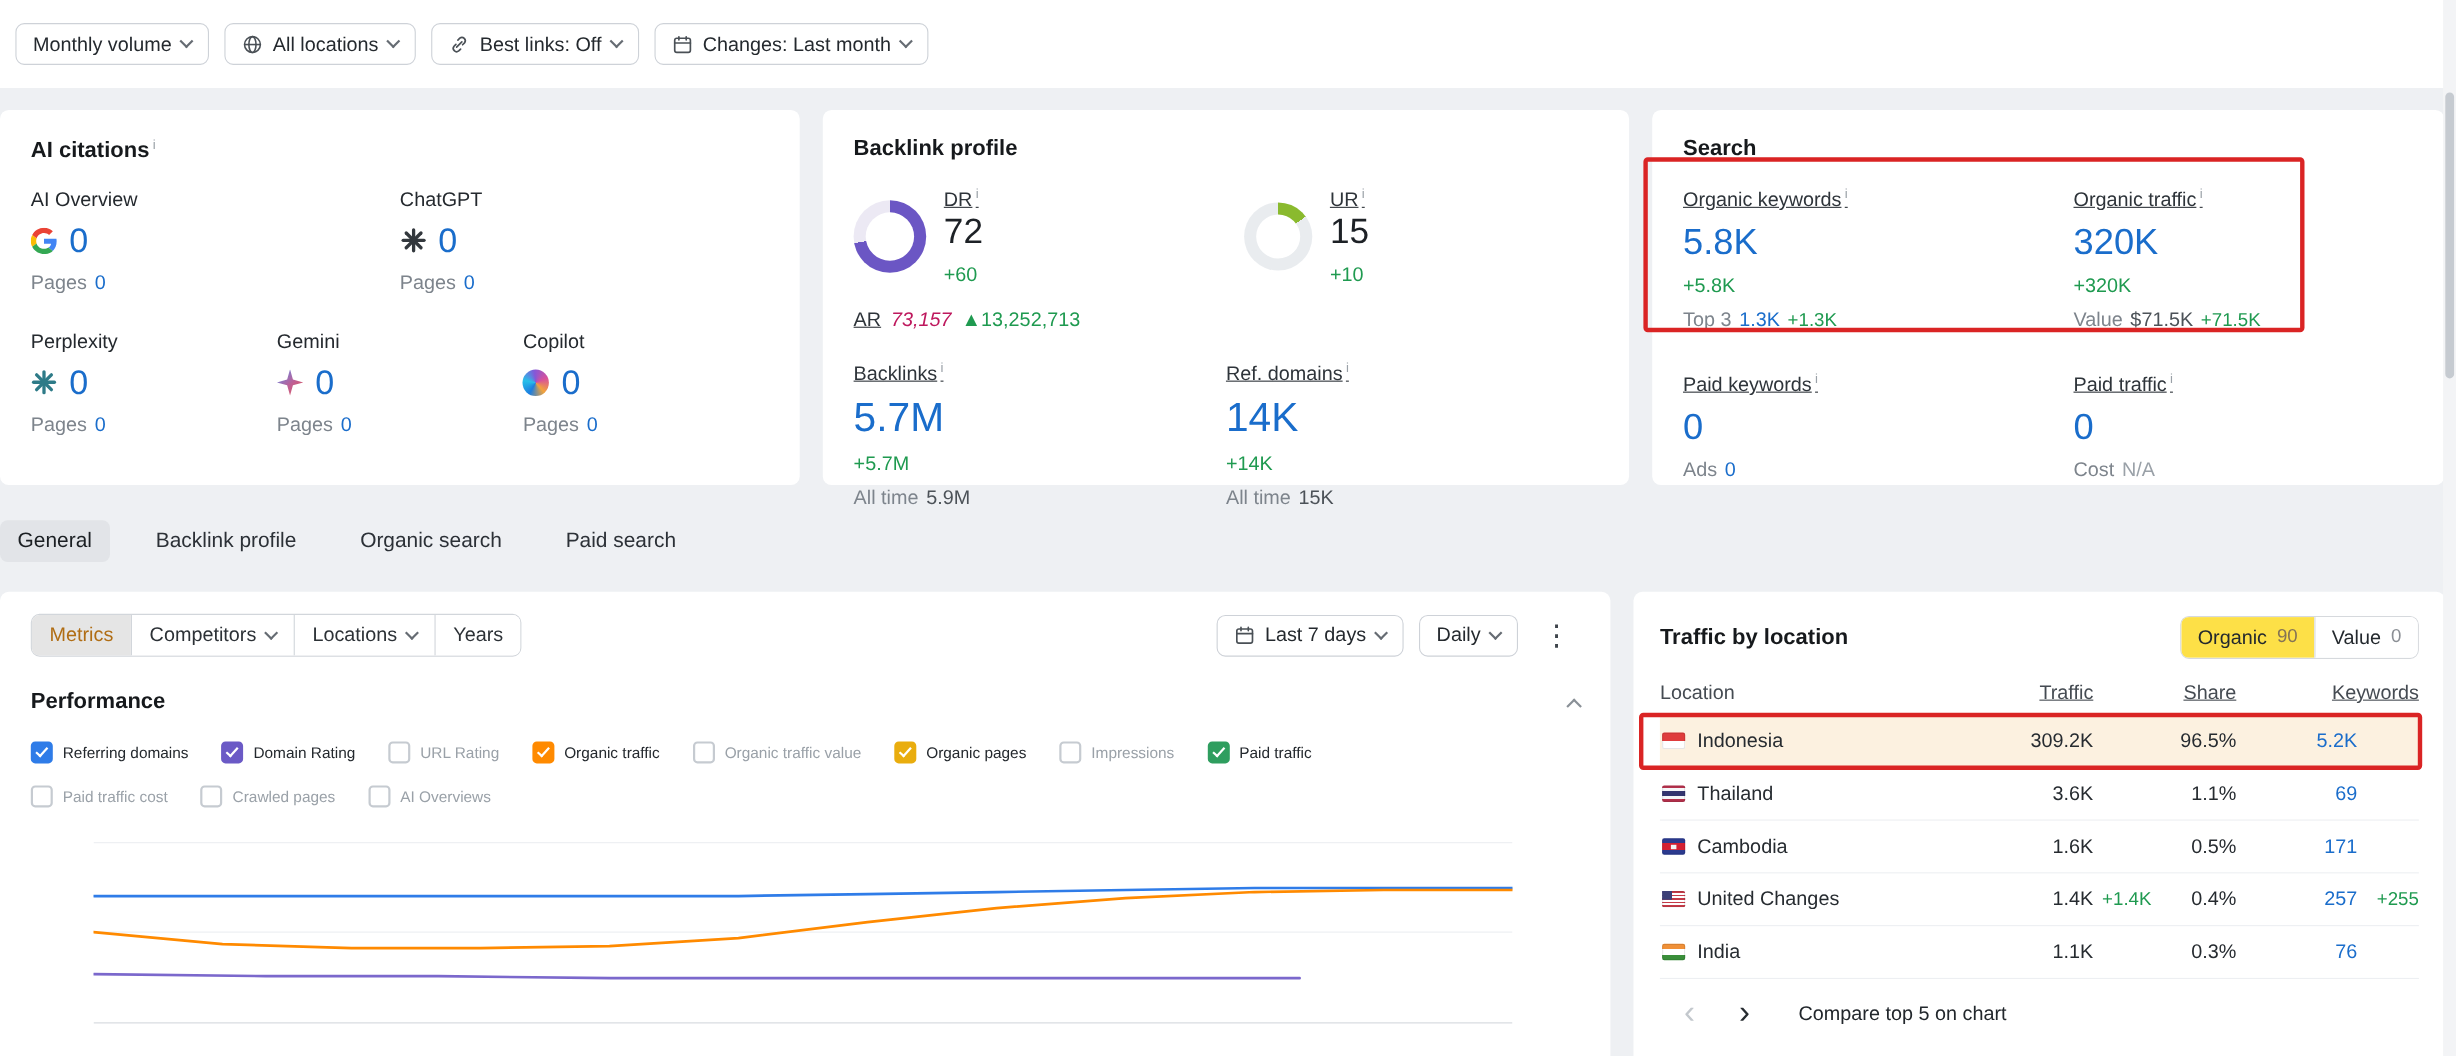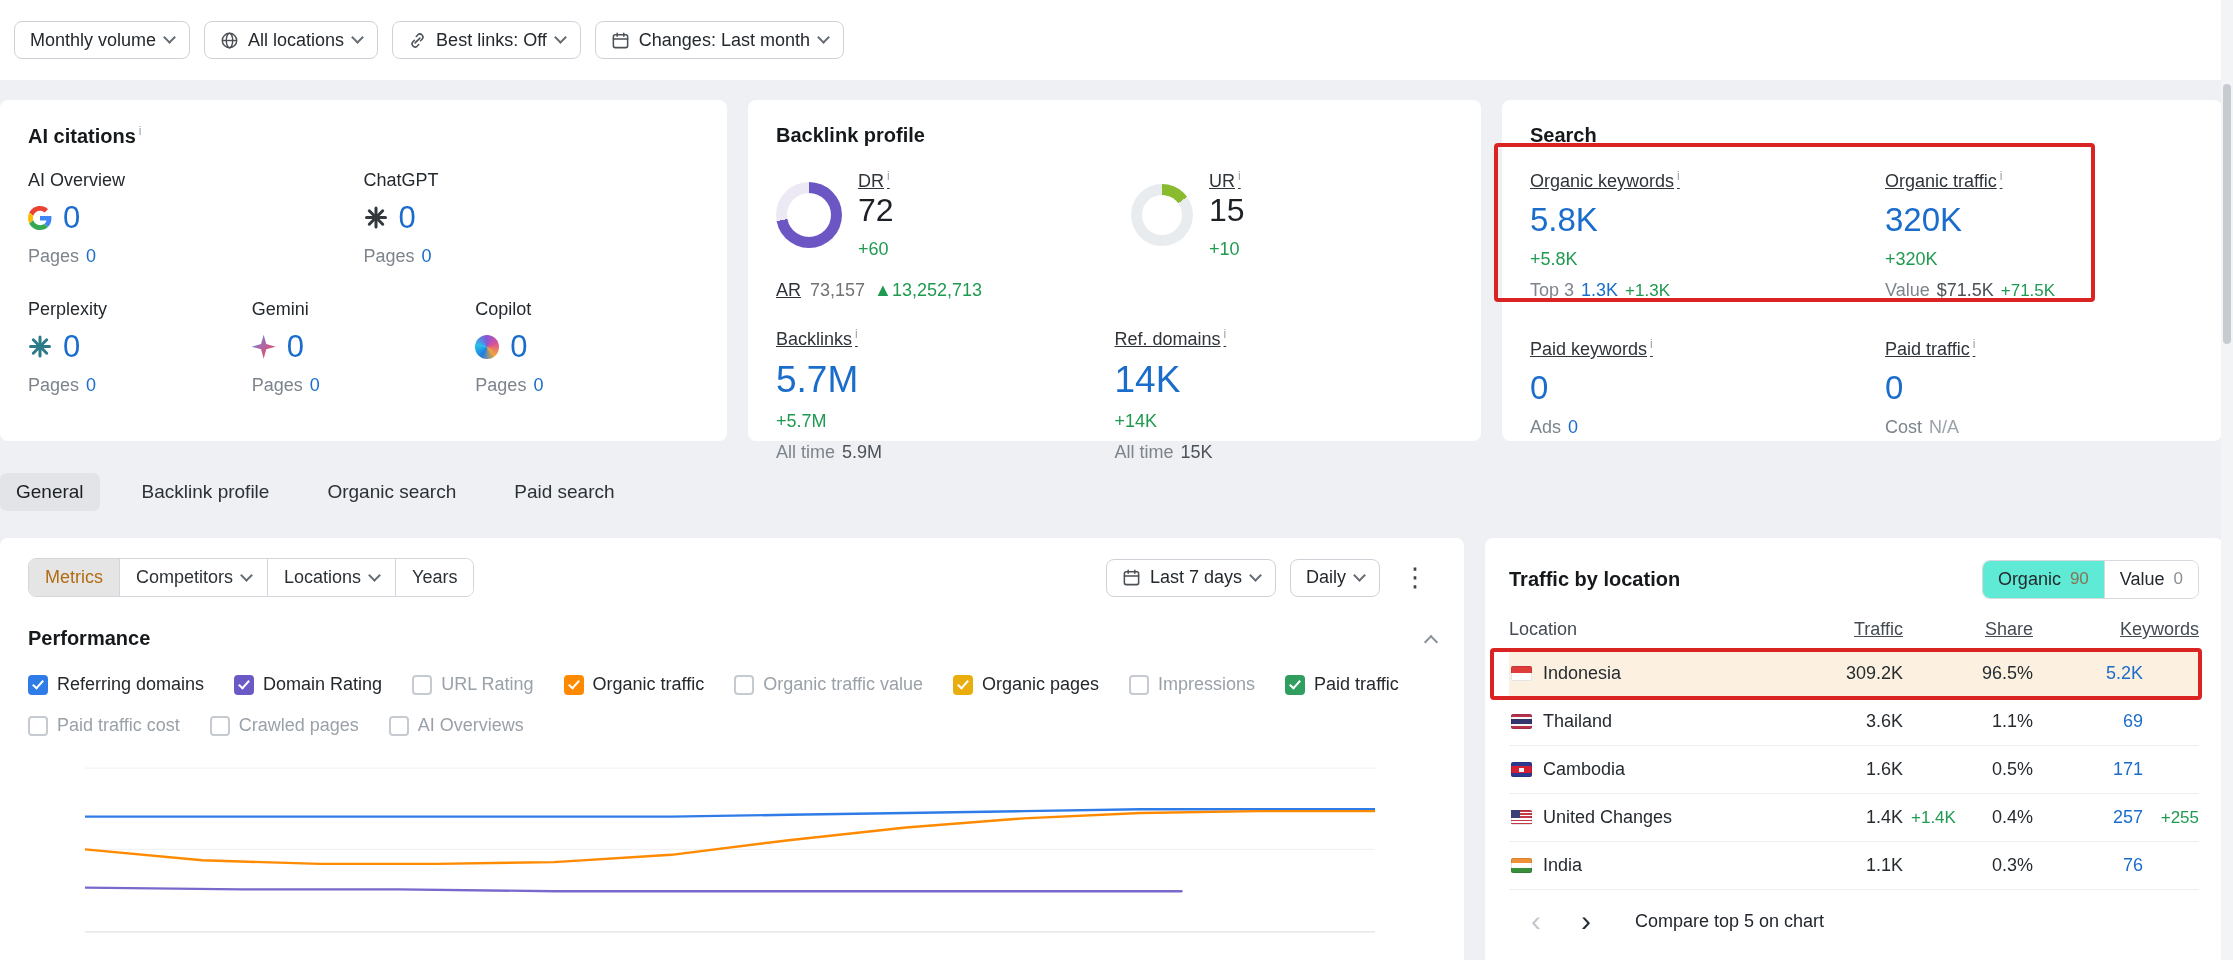--- a/index.html
+++ b/index.html
@@ -30,21 +30,21 @@
   .card-title { font-size:20px; font-weight:700; color:#16191c; }
   sup.info { color:#9aa1a8; font-size:12px; vertical-align:super; margin-left:3px; font-weight:400; }
   .lbl { font-size:18px; color:#2e343a;text-decoration:underline; }
   .bigline { display:flex; align-items:baseline; gap:10px;flex-direction:column; }
   .big { font-size:32px; font-weight:400; color:#1a6dcb; }
   .big.dark { color:#1d2126; }
   .chg-g { color:#1f9a50; font-size:18px; }
   .sub { font-size:18px; color:#7d848c; display:flex; gap:7px; align-items:baseline; }
   .sub .blue-sm { color:#1a6dcb; }
   .sub .sub-dark { color:#4c5258; }
-  .blue { color:#737373; text-decoration:none; }
+  .blue { color:#be185d; text-decoration:none;font-style:italic; }
 
   
   .ai-row { display:flex; }
   .ai-row.r1 { margin-top:22px; }
   .ai-row.r2 { margin-top:32px; }
   .ai-cell.w1 { width:352px; } .ai-cell.w2 { width:238px; }
   .ai-name { font-size:18px; color:#24292e; margin-bottom:9px; }
   .ai-val { display:flex; align-items:center; gap:11px; margin-bottom:10px; }
   .ai-val .big { font-size:31px; }
   .gicon { width:24px; height:24px; }
@@ -99,35 +99,35 @@
   .perf-head { display:flex; justify-content:space-between; align-items:center; margin-top:30px; }
   .perf-head h2 { font-size:20px; font-weight:700; color:#16191c; }
   .metric-row { display:flex; align-items:center; column-gap:30px; margin-top:24px; flex-wrap:nowrap; }
   .metric-row.second { margin-top:20px; }
   .metric { display:flex; align-items:center; gap:9px; cursor:pointer; white-space:nowrap; }
   .cb { width:20px; height:20px; border:2px solid #c6cbd1; border-radius:4px; background:#fff;
         display:flex; align-items:flex-start; justify-content:center; flex:none; }
   .tick { display:none; width:6px; height:11px; border-right:2.5px solid #fff;
           border-bottom:2.5px solid #fff; transform:rotate(42deg); margin-top:1px; }
   .metric.on .tick { display:block; }
-  .metric-label { font-size:18px; color:#24292e;text-align:center; }
+  .metric-label { font-size:14px; color:#24292e;text-align:center; }
   .metric.off .metric-label { color:#9aa1a8; }
   .chart-wrap { margin-top:26px; margin-left:57px; width:1290px; height:182px; }
   .chart-wrap svg { width:100%; height:100%; display:block; }
 
   
   .right-panel { position:absolute; left:1485px; top:538px; width:738px; height:440px;
                  background:#fff; border-radius:8px; padding:22px 24px 0; }
   .rp-head { display:flex; justify-content:space-between; align-items:center; height:38px; }
   .rp-title { font-size:20px; font-weight:700; color:#16191c; }
   .toggle-group { display:flex; border:1px solid #d6d9dd; border-radius:8px; overflow:hidden; }
   .tg { display:flex; align-items:center; gap:9px; height:37px; padding:0 15px; background:#fff;
         font-size:18px; color:#24292e; border-left:1px solid #d6d9dd; cursor:pointer; }
   .tg:first-child { border-left:0; }
-  .tg.active { background:#5eead4; }
+  .tg.active { background:#fde047; }
   .tg-count { color:#8b8f95; font-size:17px; }
   .tg.active .tg-count { color:#857455; }
   .ttable { margin-top:12px; }
   .thead, .trow { display:grid; grid-template-columns:1fr 160px 130px 166px; align-items:center; }
   .thead { height:40px; font-size:18px; color:#454b52; border-bottom:1px solid #e3e6e9; }
   .thead .hr { text-align:right;text-decoration:underline; }
   .trow { height:48px; border-bottom:1px solid #edeff2; cursor:pointer; }
   .trow.highlight { background:#fcf1e0; }
   .cell-loc { display:flex; align-items:center; gap:11px; font-size:18px; color:#262b30; padding-left:2px; }
   .cell-num { position:relative; text-align:right; font-size:18px; color:#262b30; }

